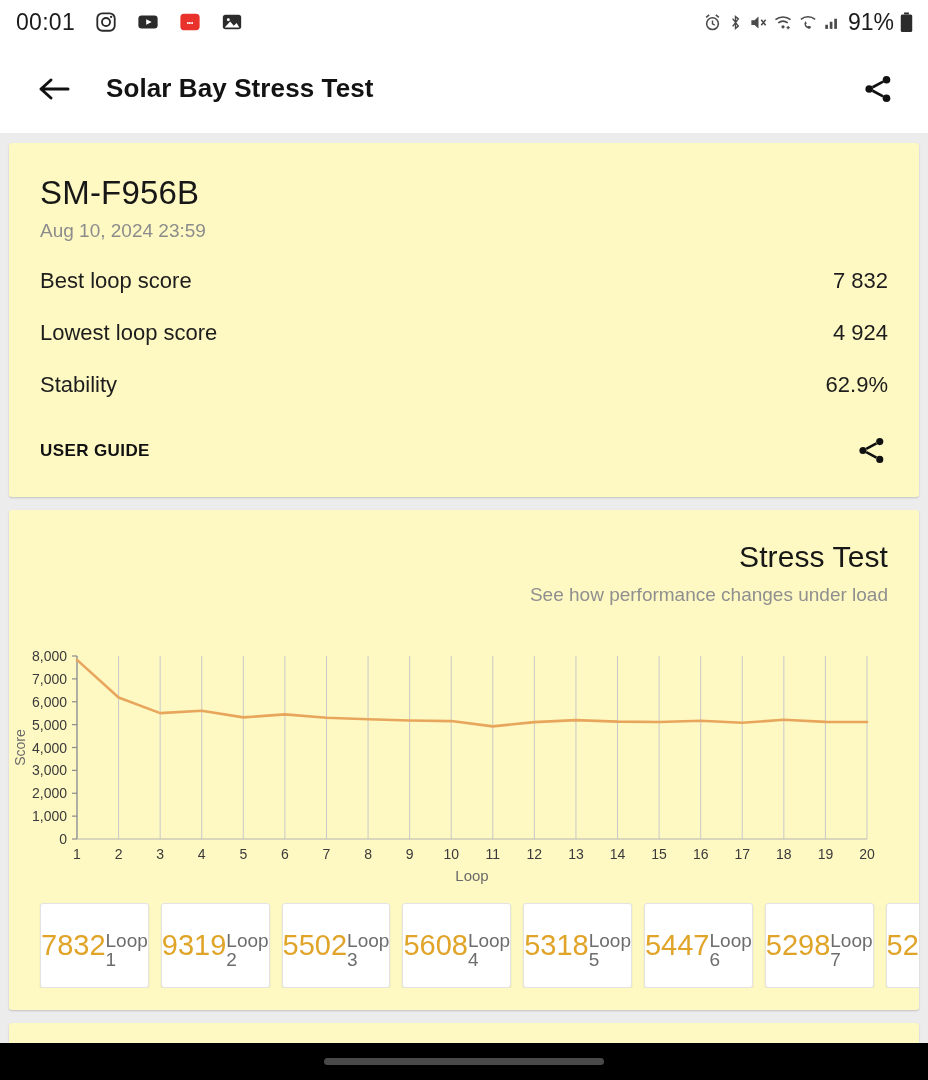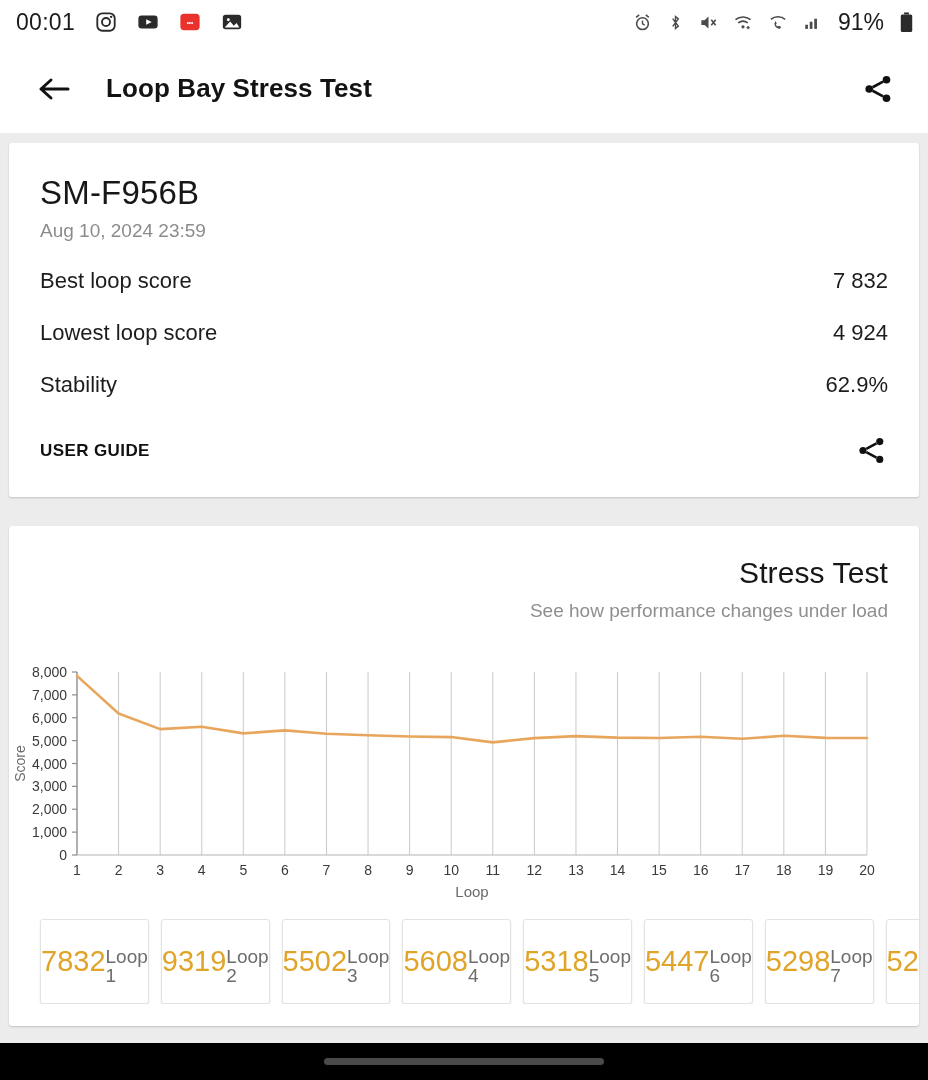--- a/index.html
+++ b/index.html
@@ -12,42 +12,42 @@
   }
 
   
   .statusbar{
     height:44px; background:#ffffff;
     display:flex; align-items:center; justify-content:space-between;
     padding:0 14px 0 16px;
   }
   .sb-left{ display:flex; align-items:center; gap:20px; }
   .sb-clock{ font-size:23px; color:#1b1b1b; letter-spacing:.3px; }
-  .sb-right{ display:flex; align-items:center; gap:15px; }
+  .sb-right{ display:flex; align-items:center; gap:5px; }
   .sb-batt-text{ font-size:23px; color:#1b1b1b; margin-left:2px; }
   .ic{ display:inline-block; line-height:0; }
 
   
   .appbar{
     height:89px; background:#ffffff;
     display:flex; align-items:center; padding:0 26px 0 30px;
   }
   .back-btn{ width:48px; height:48px; display:flex; align-items:center; justify-content:center; }
   .appbar-title{
     font-size:26px; font-weight:bold; color:#131313;
     margin-left:28px; flex:1; letter-spacing:.1px;
   }
   .share-btn{ width:48px; height:48px; display:flex; align-items:center; justify-content:center; }
 
   
   .scroll{ background:#ececec; padding:10px 9px 0 9px; height:947px; }
   .card{
-    background:#ffffff; border-radius:3px;
+    background:#fef9c3; border-radius:3px;
     box-shadow:0 1px 2px rgba(0,0,0,.18);
-    margin-bottom:29px;
+    margin-bottom:13px;
   }
 
   
   .dev-card{ padding:31px 31px 0 31px; }
   .dev-name{ font-size:33px; color:#171717; letter-spacing:.2px; }
   .dev-date{ font-size:19px; color:#8c8c8c; margin-top:8px; }
   .kv-row{
     display:flex; align-items:center; justify-content:space-between;
     margin-top:26px;
   }
@@ -175,21 +175,21 @@
 </div>
 
 <div class="appbar">
   <div class="back-btn">
     <span class="ic">
       <svg width="34" height="30" viewBox="0 0 34 30">
           <path d="M14 6 L4 15 L14 24 M4 15 H31" fill="none" stroke="#111" stroke-width="3" stroke-linecap="round" stroke-linejoin="round"></path>
         </svg>
     </span>
   </div>
-  <div class="appbar-title">Loop Bay Stress Test</div>
+  <div class="appbar-title">Solar Bay Stress Test</div>
   <div class="share-btn">
     <span class="ic">
       <svg width="34" height="34" viewBox="0 0 24 24">
           <circle cx="18" cy="5.5" r="2.7" fill="#111"></circle>
           <circle cx="5.8" cy="12" r="2.7" fill="#111"></circle>
           <circle cx="18" cy="18.5" r="2.7" fill="#111"></circle>
           <path d="M15.6 6.8 L8.2 10.8 M8.2 13.2 L15.6 17.2" stroke="#111" stroke-width="1.9"></path>
         </svg>
     </span>
   </div>

